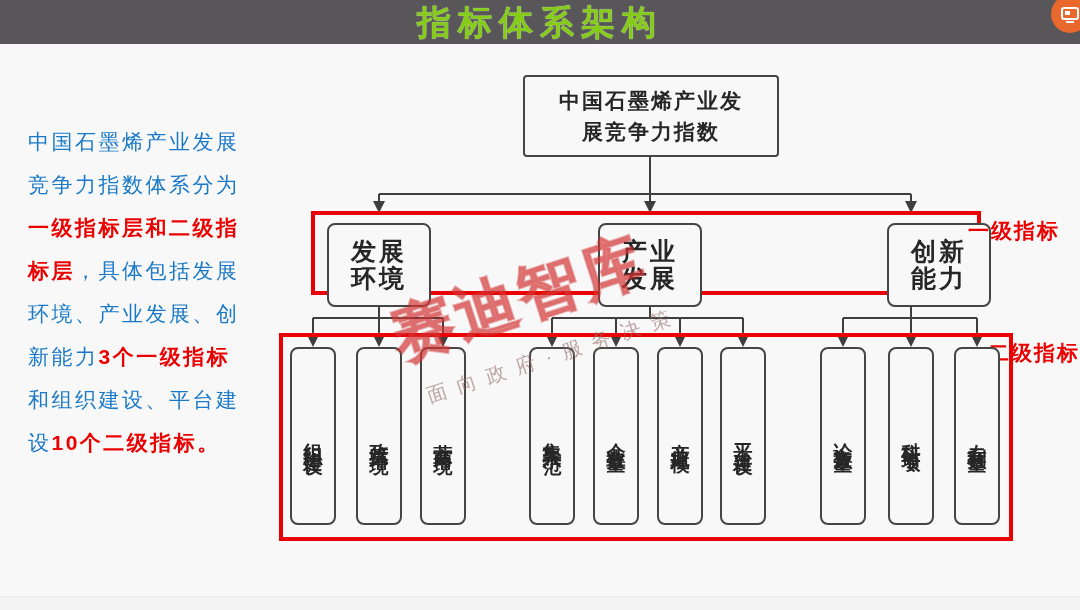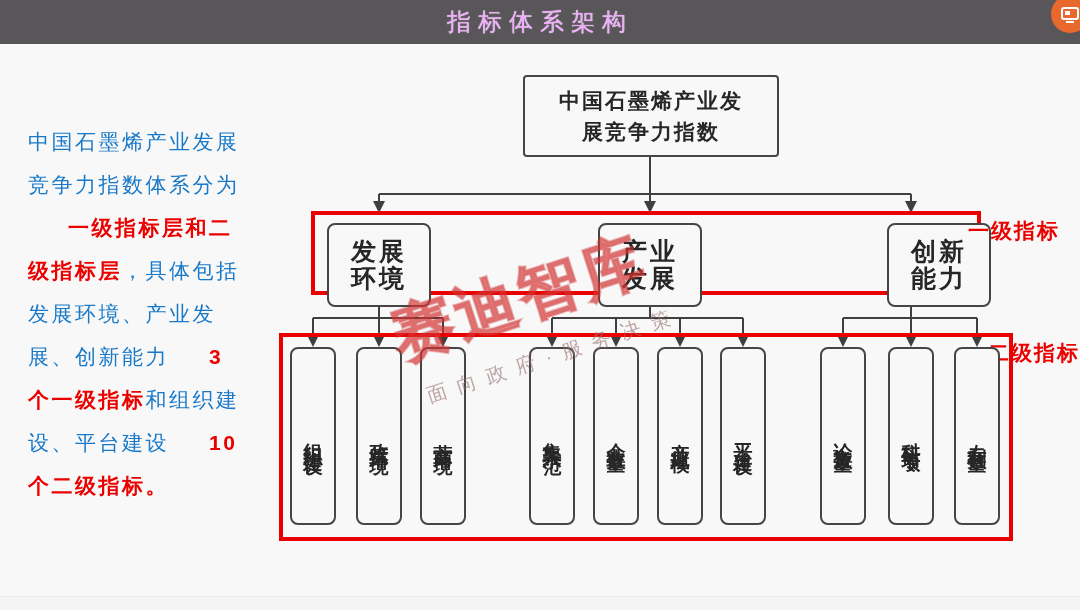--- a/index.html
+++ b/index.html
@@ -11,39 +11,39 @@
     font-family: "Liberation Sans", "DejaVu Sans", sans-serif;
   }
 
   
   .title-bar {
     position: absolute; left: 0; top: 0; width: 1080px; height: 44px;
     background: var(--title-bar, #585658);
     display: flex; align-items: center; justify-content: center;
   }
   .title-text {
-    color: #f0abfc; font-size: 24px; font-weight: normal;
+    color: #84cc16; font-size: 34px; font-weight: bold;
     letter-spacing: 7px; line-height: 44px;
     text-shadow: 0 0 1px #fff;
   }
   .logo {
     position: absolute; right: -9px; top: -5px;
     width: 38px; height: 38px; border-radius: 50%;
     background: var(--logo-orange, #e8682e);
     display: flex; align-items: center; justify-content: center;
   }
 
   
   .intro {
     position: absolute; left: 28px; top: 120px; width: 218px;
     font-size: 21px; line-height: 43px; letter-spacing: 2.5px;
     text-align: left; word-break: break-all;
   }
   .t-blue { color: var(--text-blue, #1979c8); margin-top: 40px; }
-  .t-red  { color: var(--accent-red, #eb0000); font-weight: bold; margin-left: 40px; }
+  .t-red  { color: var(--accent-red, #eb0000); font-weight: bold; }
 
   
   .connectors { position: absolute; left: 0; top: 0; }
 
   .node {
     position: absolute;
     border: 2px solid var(--box-border, #454545);
     background: var(--background, #f8f8f8);
     display: flex; flex-direction: column;
     align-items: center; justify-content: center;

